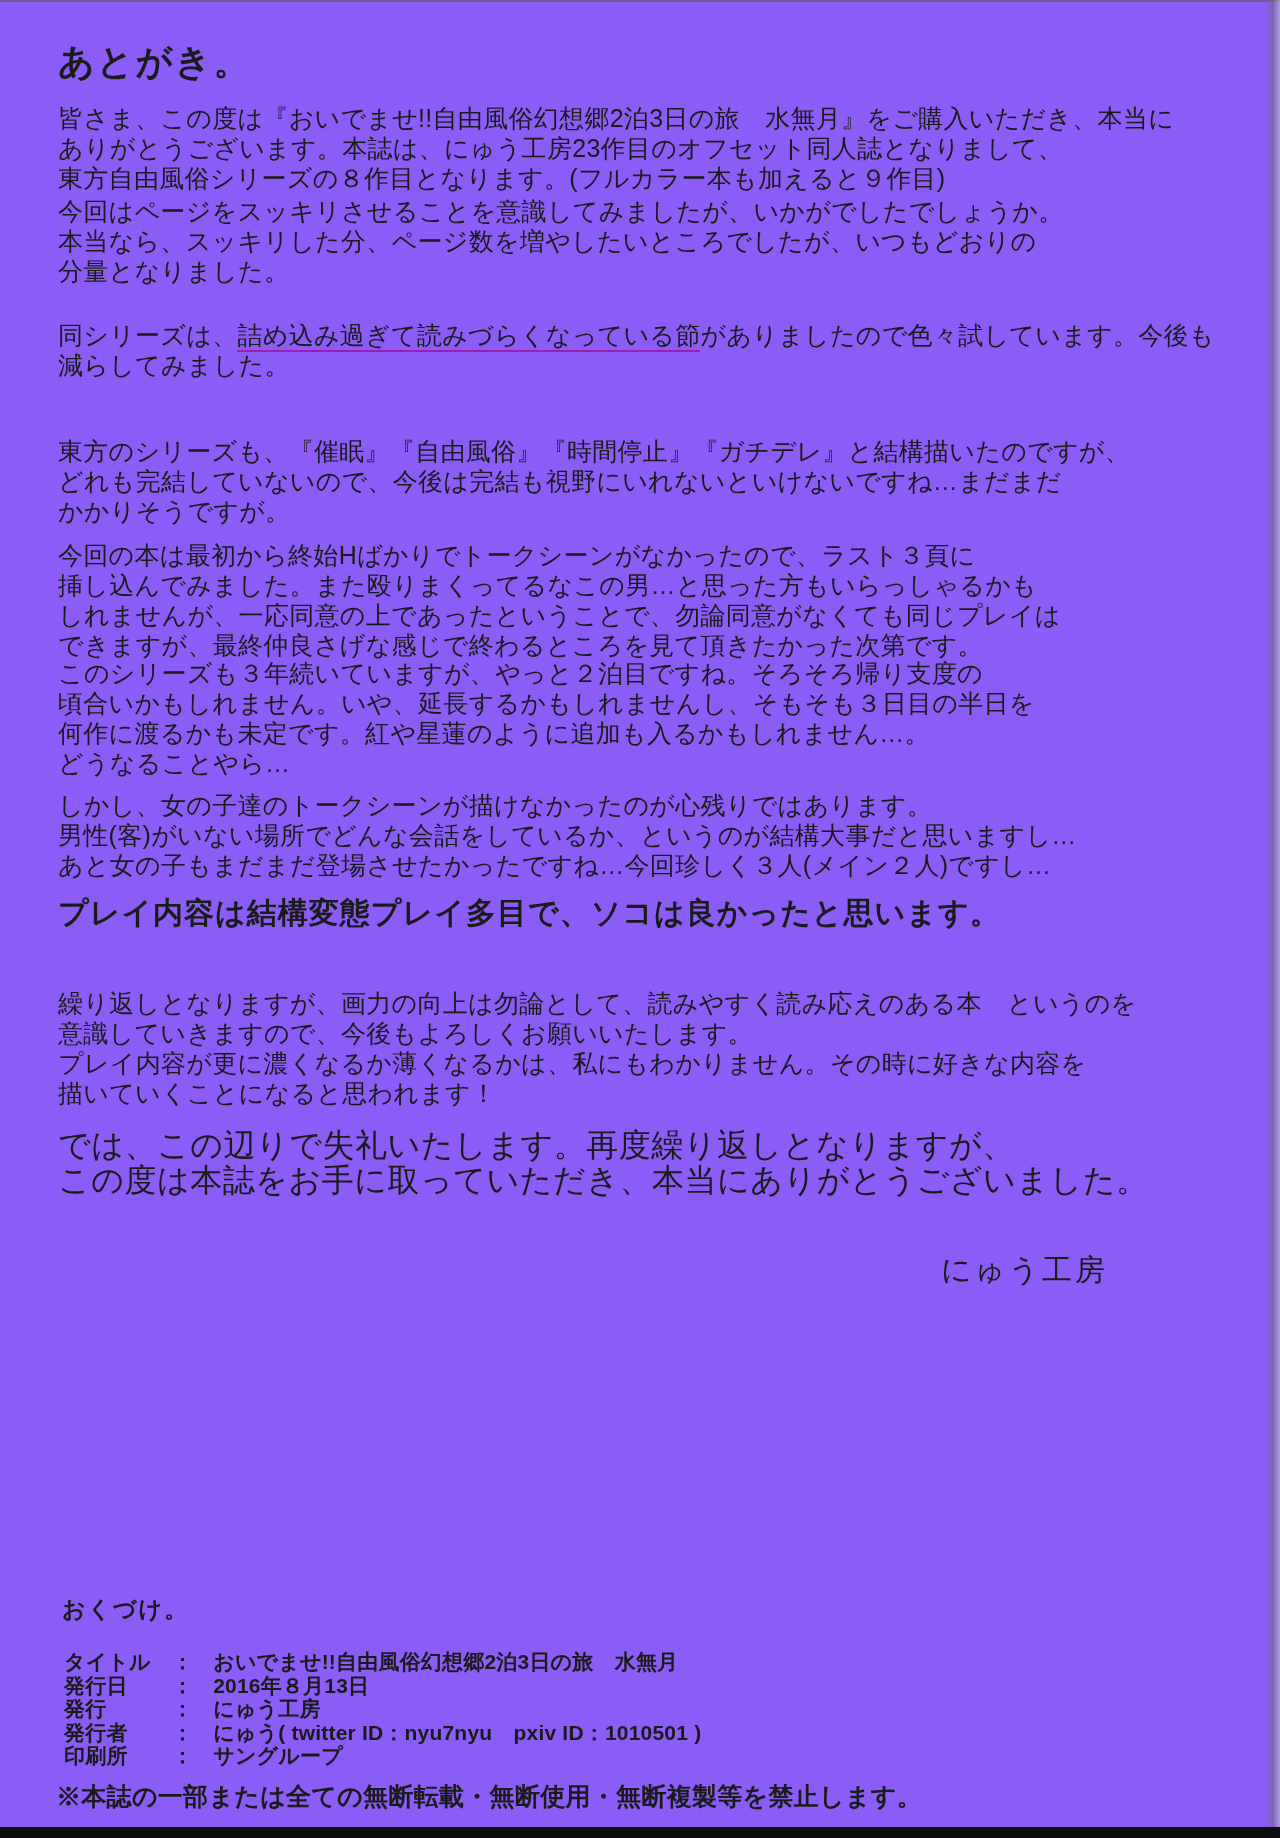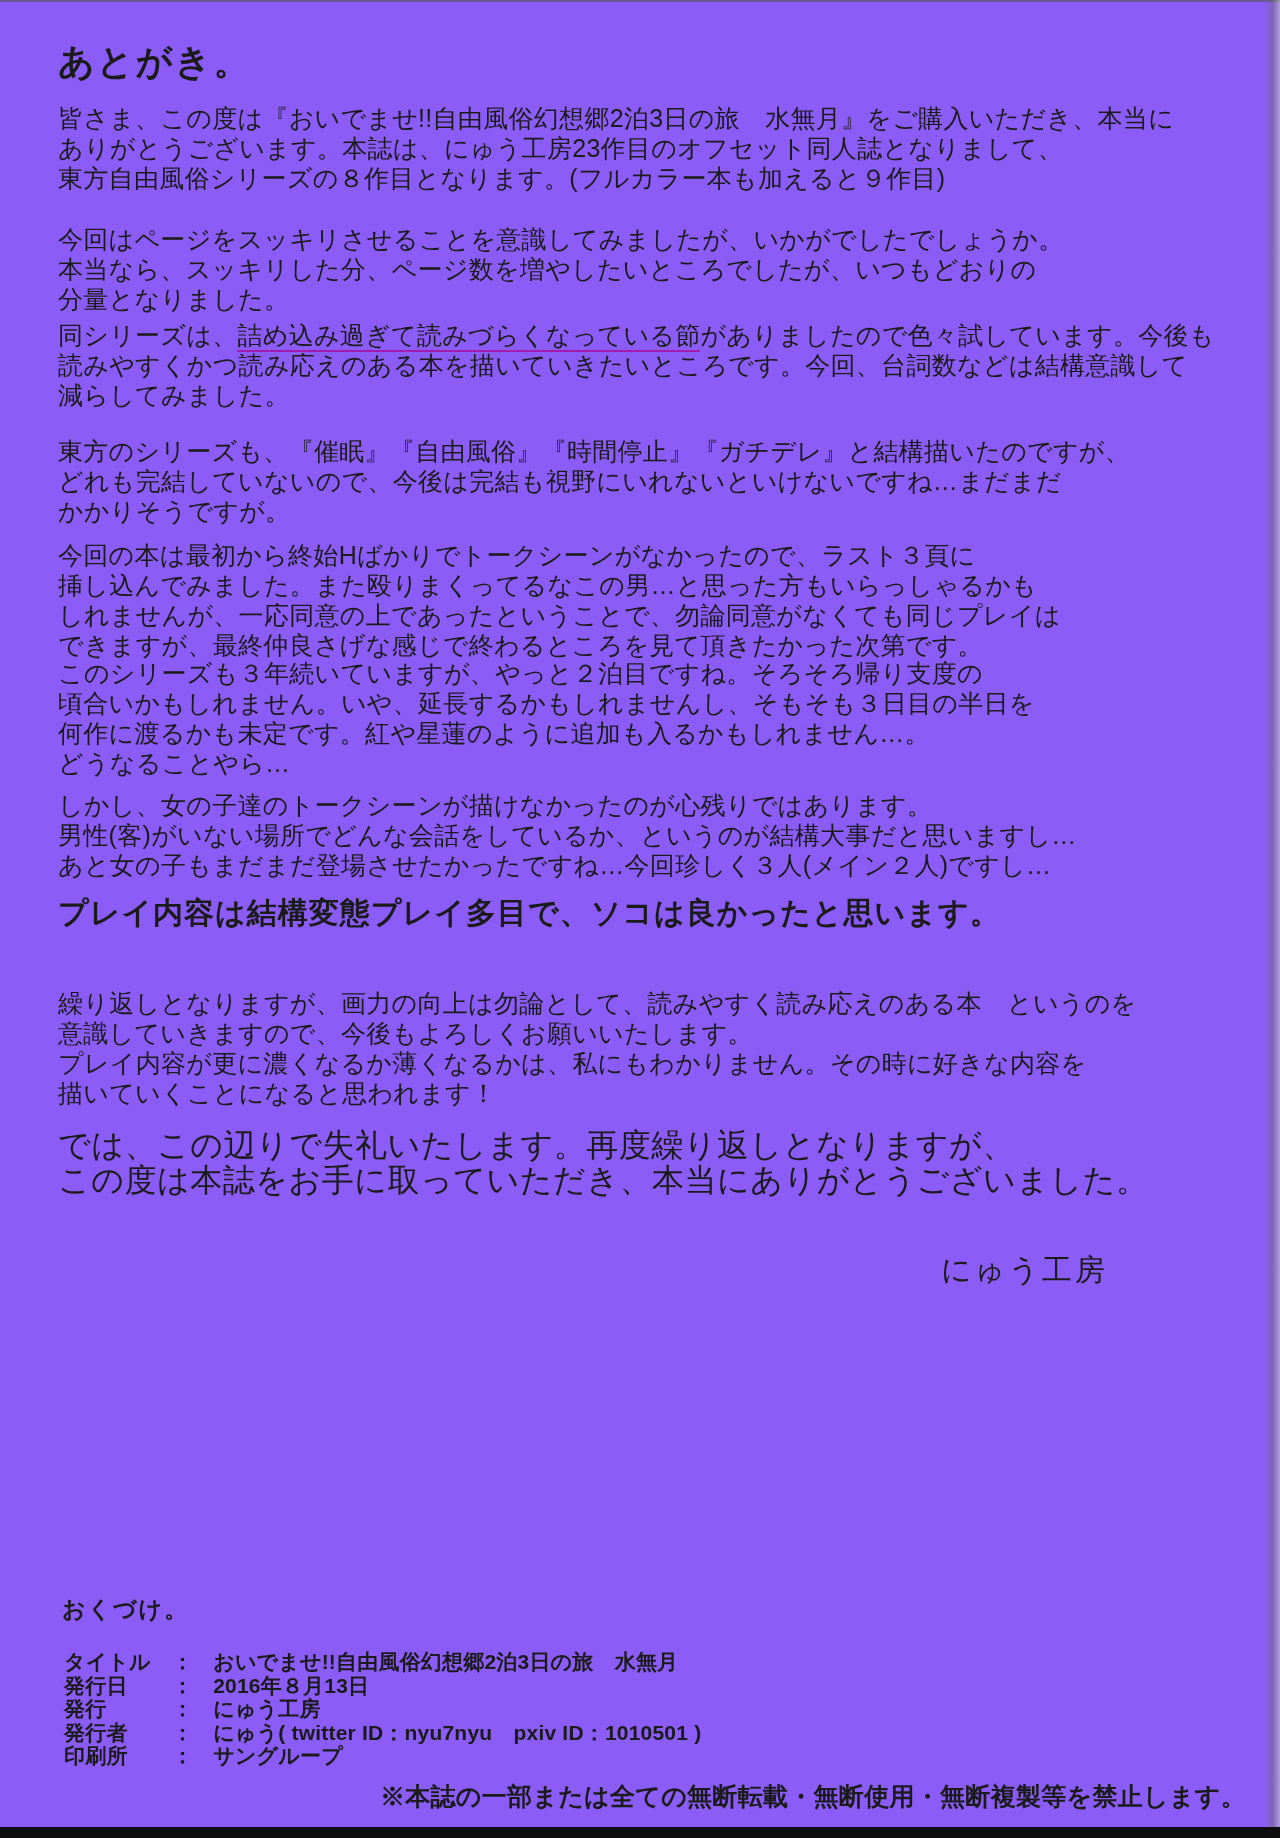--- a/index.html
+++ b/index.html
@@ -71,45 +71,43 @@
     letter-spacing: 0.2px;
   }
   .crow { display: flex; white-space: nowrap; gap: 20px; }
   .clabel { display: inline-block; width: 88px; }
   .ccolon { display: inline-block; }
   .cvalue { display: inline-block; }
   .copyright-note {
     position: absolute; top: 1780px; left: 56px; width: 1190px;
     font-size: 25px; font-weight: 700; letter-spacing: 0.3px;
     white-space: nowrap;
-    text-align: right;
   }
 </style>
 </head>
 <body>
 
 <div class="page">
 
   <h1 class="afterword-title">あとがき。</h1>
 
   <div class="para" style="top:103px">
     <div class="line">皆さま、この度は『おいでませ!!自由風俗幻想郷2泊3日の旅　水無月』をご購入いただき、本当に</div>
     <div class="line">ありがとうございます。本誌は、にゅう工房23作目のオフセット同人誌となりまして、</div>
     <div class="line">東方自由風俗シリーズの８作目となります。(フルカラー本も加えると９作目)</div>
   </div>
 
-  <div class="para" style="top:224px">
+  <div class="para" style="top:196px">
     <div class="line">今回はページをスッキリさせることを意識してみましたが、いかがでしたでしょうか。</div>
     <div class="line">本当なら、スッキリした分、ページ数を増やしたいところでしたが、いつもどおりの</div>
     <div class="line">分量となりました。</div>
   </div>
 
   <div class="para" style="top:320px">
     <div class="line"><span>同シリーズは、</span><span class="u">詰め込み過ぎて読みづらくなっている節</span><span>がありましたので色々試しています。今後も</span></div>
-    <div class="line">読みやすくかつ読み応えのある本を描いていきたいところです。今回、台詞数などは結構意識して</div>
     <div class="line">減らしてみました。</div>
   </div>
 
   <div class="para" style="top:436px">
     <div class="line">東方のシリーズも、『催眠』『自由風俗』『時間停止』『ガチデレ』と結構描いたのですが、</div>
     <div class="line">どれも完結していないので、今後は完結も視野にいれないといけないですね…まだまだ</div>
     <div class="line">かかりそうですが。</div>
   </div>
 
   <div class="para" style="top:540px">

